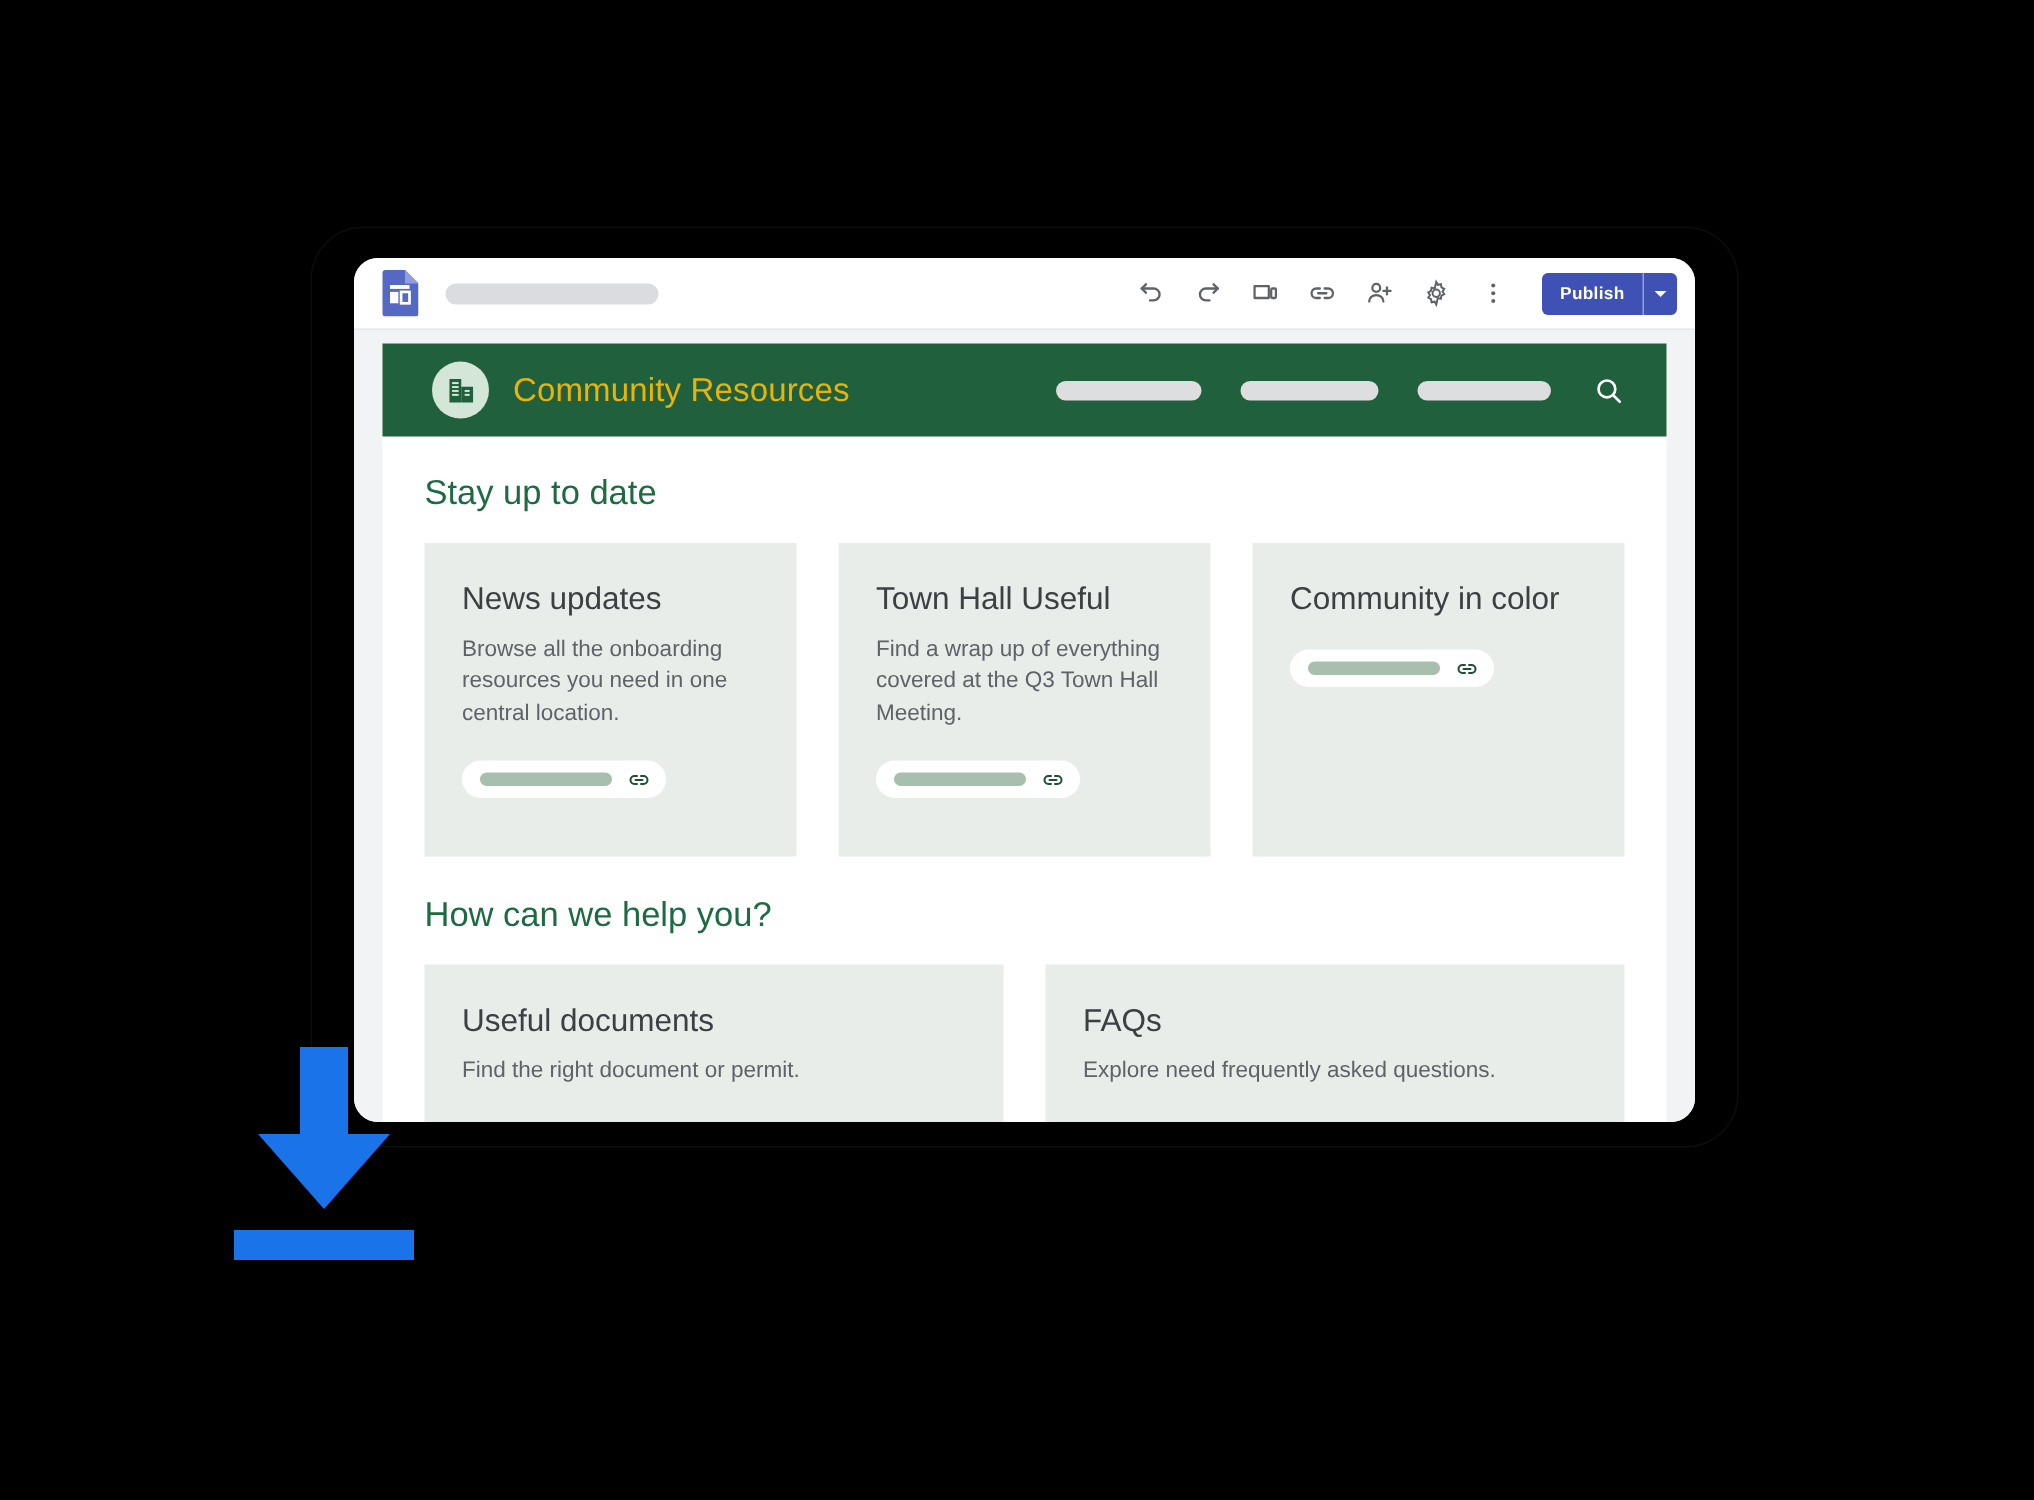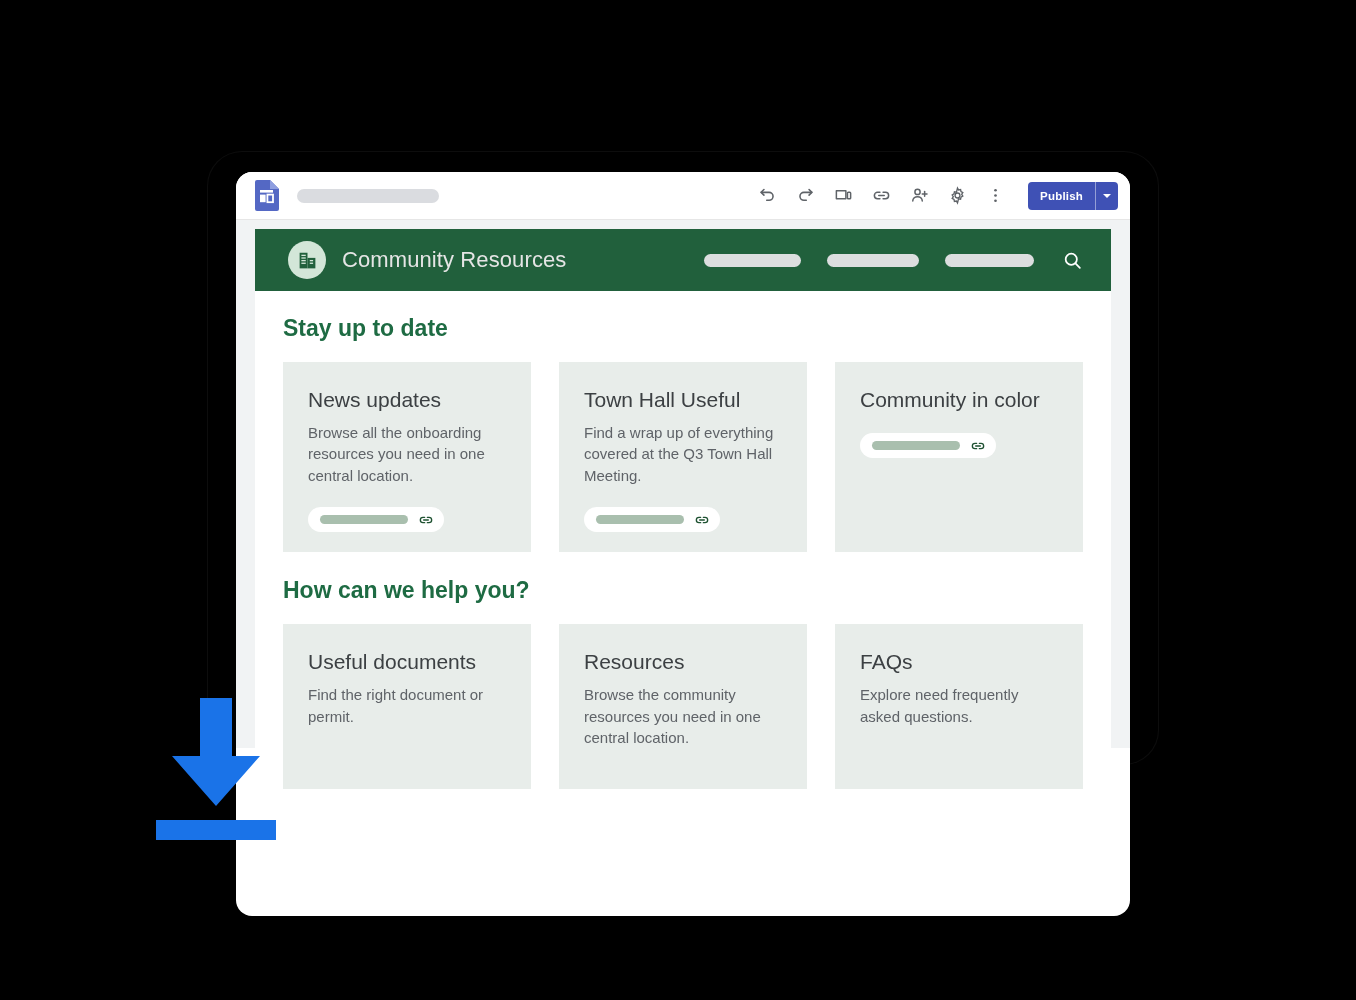--- a/index.html
+++ b/index.html
@@ -25,21 +25,21 @@
     height: 612px;
     background: #000000;
     border-radius: 34px;
     box-shadow: 0 0 0 1px #0d0d0d;
   }
   #device-screen {
     position: absolute;
     left: 236px;
     top: 172px;
     width: 894px;
-    height: 744px;
+    height: 576px;
     background: #ffffff;
     border-radius: 16px;
     overflow: hidden;
   }
 
   
   #editor-toolbar {
     position: relative;
     height: 48px;
     background: #ffffff;
@@ -135,21 +135,21 @@
     width: 38px;
     height: 38px;
     border-radius: 50%;
     background: #d3e6d8;
     display: flex;
     align-items: center;
     justify-content: center;
     flex: 0 0 auto;
   }
   #site-title {
-    color: #e5e5e5;
+    color: #eab308;
     font-size: 22px;
     margin-left: 16px;
     letter-spacing: .1px;
     white-space: nowrap;
   }
   #site-nav {
     margin-left: auto;
     display: flex;
     align-items: center;
   }
@@ -171,32 +171,32 @@
   }
 
   
   #site-body {
     padding: 24px 28px 0 28px;
   }
   .section-heading {
     color: #1e6b43;
     font-size: 23px;
     margin: 0 0 20px 0;
-    font-weight: bold;
+    font-weight: normal;
     letter-spacing: 0;
   }
   #section-help .section-heading { margin-top: 25px; }
   .card-row {
     display: flex;
     gap: 28px;
   }
   .card {
     flex: 1 1 0;
     background: #e8edea;
-    padding: 26px 25px 20px 25px;
+    padding: 26px 25px 39px 25px;
     box-sizing: border-box;
     min-width: 0;
   }
   .card-title {
     font-size: 21px;
     color: #3c4043;
     margin: 0 0 10px 0;
     font-weight: normal;
     letter-spacing: 0;
   }
@@ -411,24 +411,20 @@
 
         <div id="section-help">
           <h2 class="section-heading">How can we help you?</h2>
           <div class="card-row" id="row-help">
 
             <div class="card">
               <h3 class="card-title">Useful documents</h3>
               <p class="card-desc">Find the right document or permit.</p>
             </div>
 
-            <div class="card">
-              <h3 class="card-title">Resources</h3>
-              <p class="card-desc">Browse the community resources you need in one central location.</p>
-            </div>
 
             <div class="card">
               <h3 class="card-title">FAQs</h3>
               <p class="card-desc">Explore need frequently asked questions.</p>
             </div>
 
           </div>
         </div>
 
       </div>

